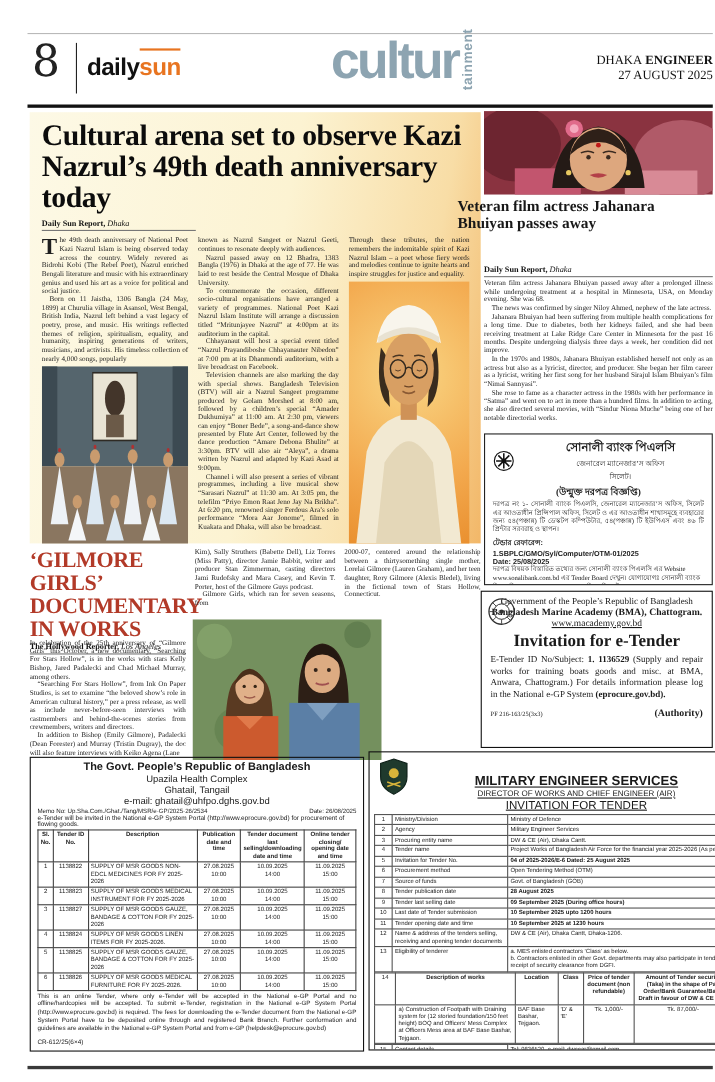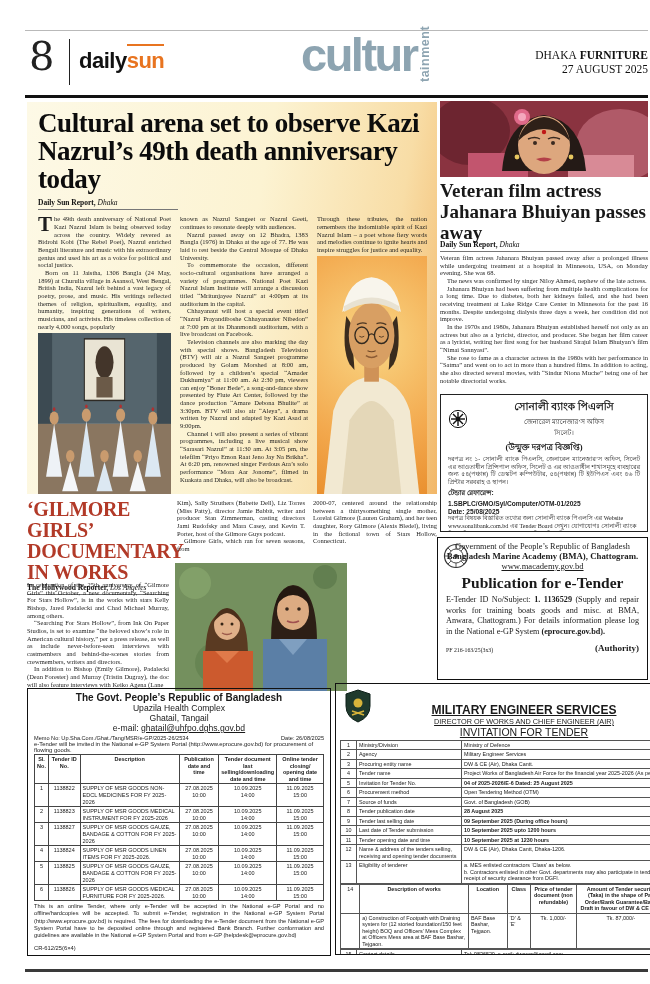--- a/index.html
+++ b/index.html
@@ -32,21 +32,21 @@
   .bt p{margin:0;text-indent:7px;} .bt p.f{text-indent:0;}
   .c1{width:133px;display:flex;flex-direction:column;}
   .c2{width:128px;overflow:hidden;}
   .c3{flex:1;display:flex;flex-direction:column;overflow:hidden;}
   .dropcap{float:left;font-size:21px;line-height:0.82;font-weight:bold;padding:1px 2px 0 0;}
   .dance{flex:1;min-height:80px;margin-top:3px;}
   .dance svg,.nazrul svg,.photo svg{display:block;width:100%;height:100%;}
   .nazrul{flex:1;min-height:150px;margin-top:2px;background:radial-gradient(circle at 50% 35%,#f9d684 0%,#f3a94e 60%,#e98f2e 100%);}
   
   .vphoto{position:absolute;left:440px;top:101px;width:208px;height:76px;}
-  .vhead{position:absolute;left:440px;top:181px;width:208px;font-size:19px;line-height:1.1;font-weight:600;color:#181818;}
+  .vhead{position:absolute;left:416px;top:181px;width:208px;font-size:14px;line-height:1.1;font-weight:600;color:#181818;}
   .vbyline{position:absolute;left:440px;top:240px;width:208px;}
   .vbody{position:absolute;left:440px;top:254px;width:208px;height:136px;overflow:hidden;}
   
   .sonali{position:absolute;left:440px;top:394px;width:208px;height:138px;box-sizing:border-box;
           border:1px solid #222;padding:4px 7px;text-align:center;overflow:hidden;font-family:"Liberation Serif",serif;}
   .so-top{display:flex;align-items:center;gap:20px;}
   .so-titles{flex:1;}
   .so-t1{font-size:10.5px;font-weight:bold;}
   .so-t2{font-size:6.8px;} .so-t3{font-size:6.5px;}
   .so-notice{font-size:8.5px;font-weight:bold;margin:2px 0 1px;}
@@ -69,21 +69,21 @@
   .bma-url{font-size:8.6px;text-align:center;text-decoration:underline;}
   .bma-title{font-size:15.5px;font-weight:bold;text-align:center;margin:3px 0;}
   .bma-body{font-size:8.2px;line-height:1.3;text-align:justify;}
   .bma-bot{display:flex;justify-content:space-between;align-items:flex-end;margin-top:5px;}
   .bma-pf{font-size:5.8px;} .bma-auth{font-size:9px;font-weight:bold;text-align:center;}
   .bma-logo{position:absolute;left:5px;top:5px;width:26px;height:26px;}
   .ghat{position:absolute;left:27px;top:688px;width:304px;height:268px;box-sizing:border-box;border:1.5px solid #111;
         padding:3px 6px;font-family:"Liberation Sans",sans-serif;overflow:hidden;}
   .gh-gov{font-size:10px;font-weight:bold;text-align:center;}
   .gh-line{font-size:8.6px;text-align:center;}
-  .gh-email{font-size:8.6px;text-align:left;text-decoration:underline;}
+  .gh-email{font-size:8.6px;text-align:left;}
   .gh-memo{display:flex;justify-content:space-between;font-size:5.6px;margin-top:2px;}
   .gh-title{font-size:12px;font-weight:bold;text-align:center;text-decoration:underline;margin:2px 0;}
   .gh-intro{font-size:5.9px;margin-bottom:1px;}
   .gtable{width:100%;border-collapse:collapse;font-size:5.5px;line-height:1.2;}
   .gtable th,.gtable td{border:0.8px solid #444;padding:1px 2px;vertical-align:top;}
   .gtable th{font-weight:bold;text-align:center;}
   .gtable td.c{text-align:center;}
   .pl{white-space:pre-line;}
   .gh-foot{font-size:5.7px;line-height:1.25;text-align:justify;margin-top:2px;}
   .gh-code{position:absolute;left:6px;bottom:4px;font-size:5.8px;}
@@ -112,21 +112,21 @@
     <div class="pagenum">8</div>
     <div class="pnline"></div>
     <div class="brand">
       <span class="d">daily</span><span class="s">sun</span>
     </div>
     <div class="seclogo">
       <span class="cultur">cultur</span>
       <span class="tainment">tainment</span>
     </div>
     <div class="dateblk">
-      <div><span>DHAKA</span>&nbsp;<b>FURNITURE</b></div>
+      <div><span>DHAKA</span>&nbsp;<b>ENGINEER</b></div>
       <div>27 AUGUST 2025</div>
     </div>
   </div>
   <div class="thick"></div>
 
   <div class="mainart">
     <h1>Cultural arena set to observe Kazi Nazrul’s 49th death anniversary today</h1>
     <div class="byline w140">
       <b>Daily Sun Report,</b> <i>Dhaka</i>
     </div>
@@ -317,21 +317,21 @@
         <line x1="5" y1="5" x2="8" y2="8"></line>
           <line x1="18" y1="18" x2="21" y2="21"></line>
         <line x1="21" y1="5" x2="18" y2="8"></line>
           <line x1="8" y1="18" x2="5" y2="21"></line>
       </g>
       <circle cx="13" cy="13" r="2" fill="#333"></circle>
     </svg>
     <div class="bma-gov">Government of the People’s Republic of Bangladesh</div>
     <div class="bma-org">Bangladesh Marine Academy (BMA), Chattogram.</div>
     <div class="bma-url">www.macademy.gov.bd</div>
-    <div class="bma-title">Publication for e-Tender</div>
+    <div class="bma-title">Invitation for e-Tender</div>
     <div class="bma-body">
       <span>E-Tender ID No/Subject: </span><b>1. 1136529</b><span> (Supply and repair works for training boats goods and misc. at BMA, Anwara, Chattogram.) For details information please log in the National e-GP System </span><b>(eprocure.gov.bd).</b>
     </div>
     <div class="bma-bot">
       <span class="bma-pf">PF 216-163/25(3x3)</span>
       <span class="bma-auth">(Authority)</span>
     </div>
   </div>
 
   <div class="ghat">

